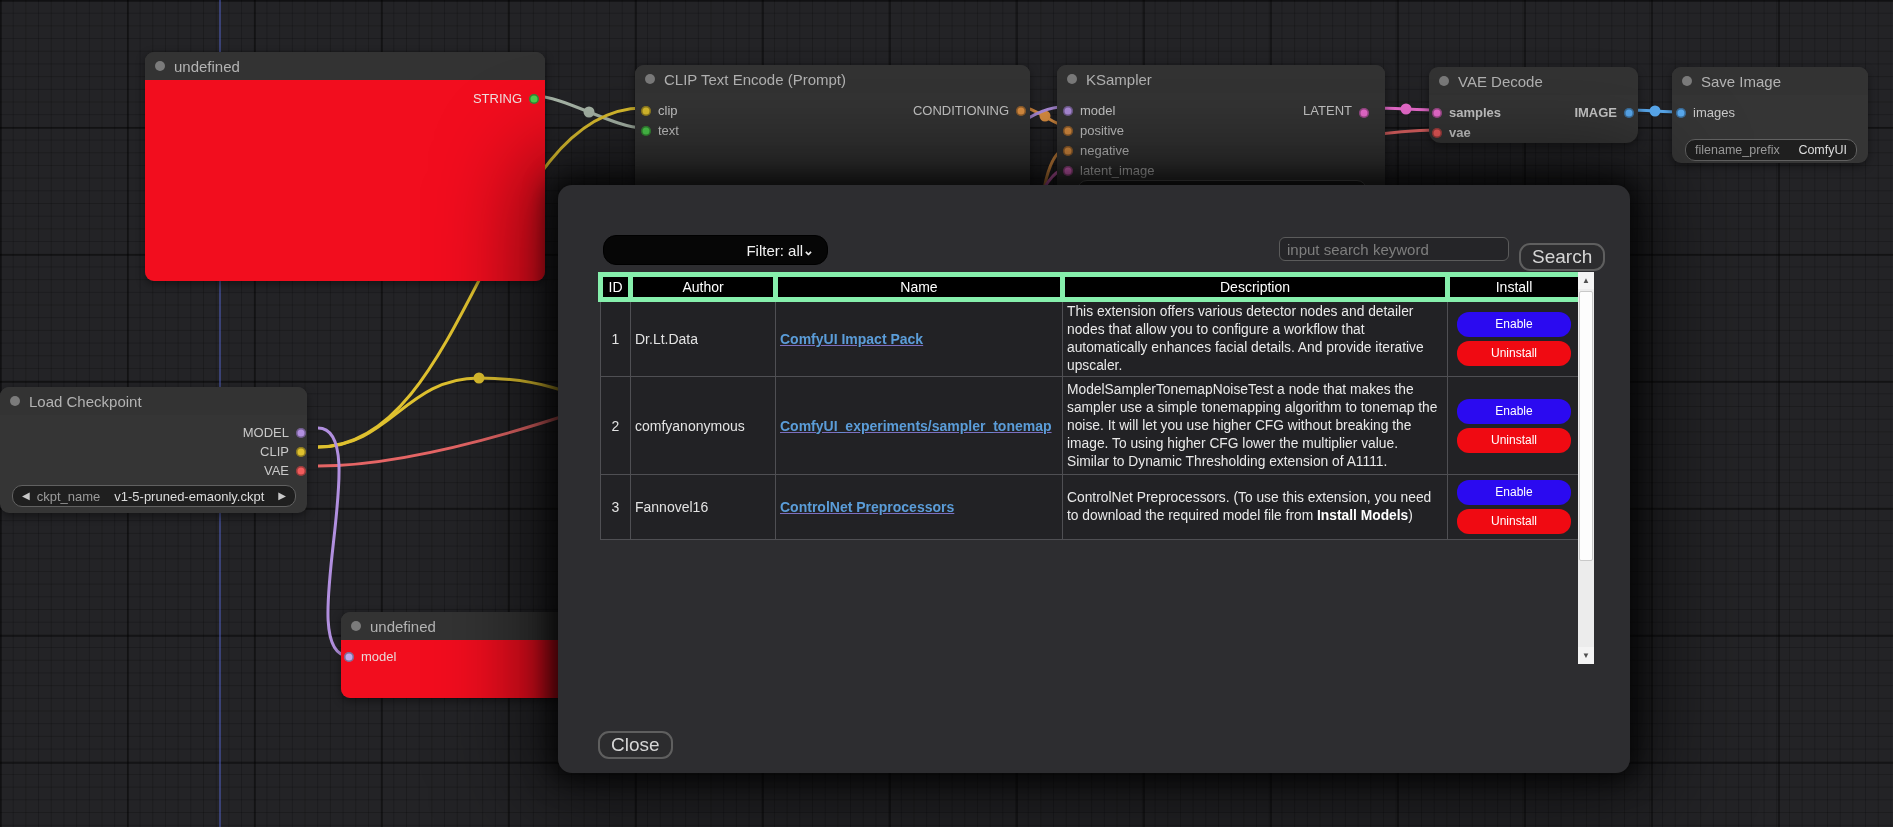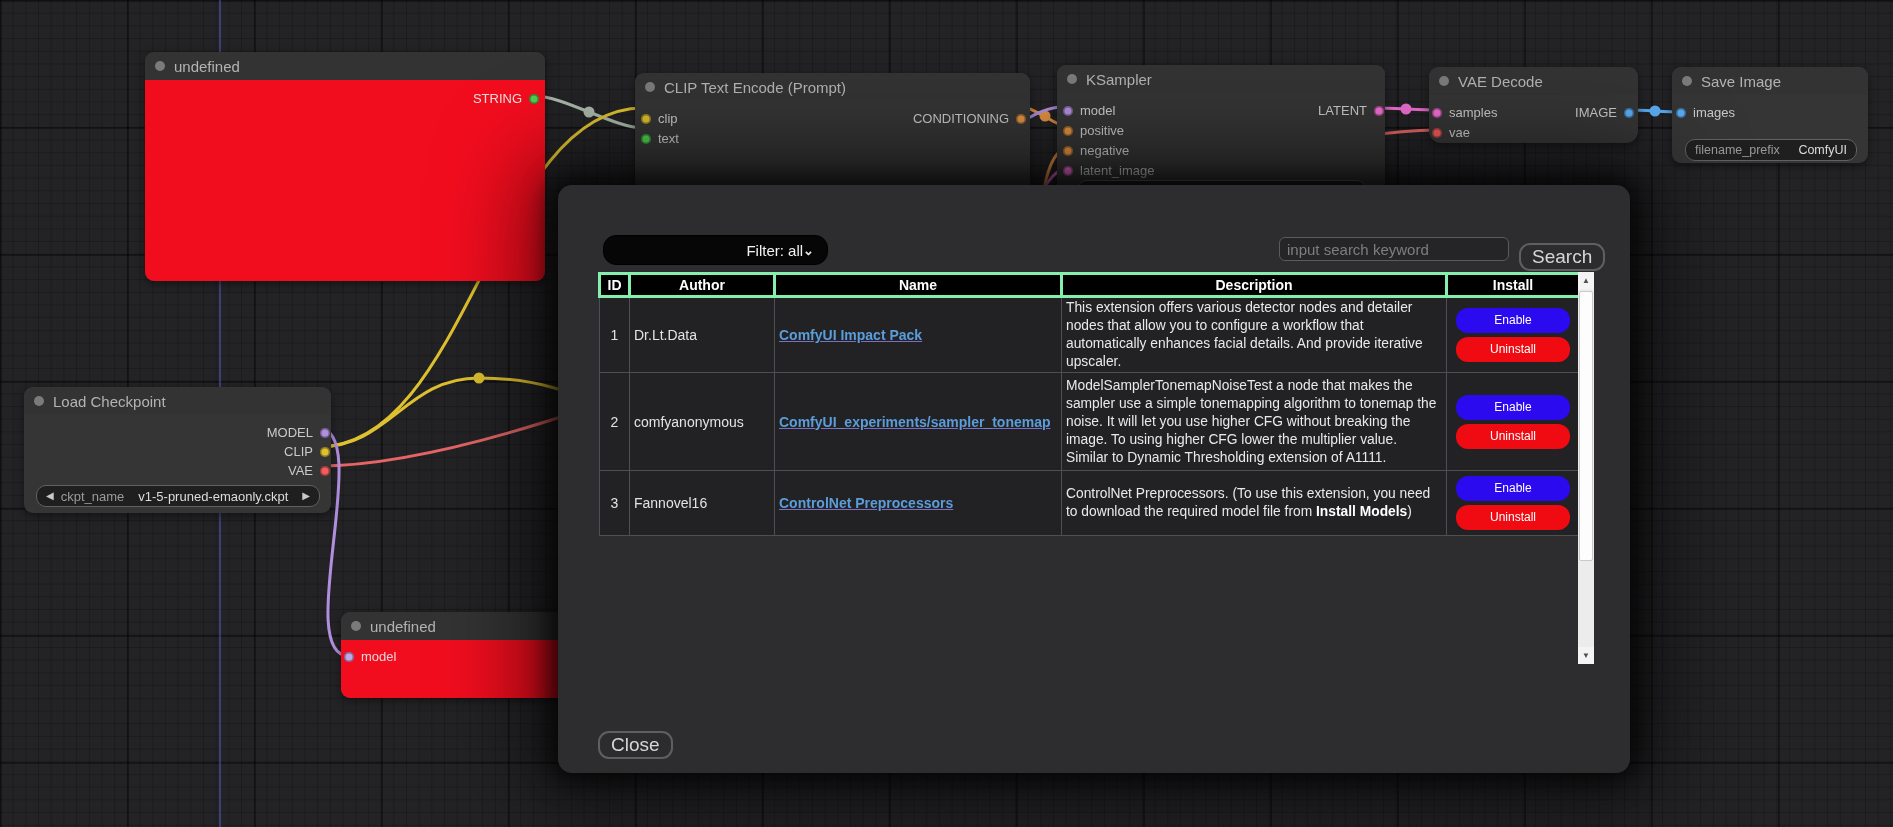--- a/index.html
+++ b/index.html
@@ -56,22 +56,22 @@
   .search-input::placeholder{color:#7e7e7e;}
   .btn-plain{background:#2c2c2e;border:2px solid #5f5f5f;border-radius:11px;
     color:#d6d6d6;font-size:19px;font-family:"Liberation Sans",sans-serif;
     padding:1px 11px;cursor:pointer;}
   .search-btn{position:absolute;left:961px;top:58px;text-align:right;}
   .close-btn{position:absolute;left:40px;top:546px;}
   
   .tablewrap{position:absolute;left:40px;top:87px;width:996px;height:392px;}
   table.ext{border-collapse:collapse;table-layout:fixed;width:980px;
     font-size:14px;color:#e3e3e3;}
-  table.ext th{background:#000;color:#fff;font-weight:bold;height:20px;
-    border:3px solid #86efac;font-size:14px;padding:0;}
+  table.ext th{background:#000;color:#fff;font-weight:normal;height:20px;
+    border:5px solid #86efac;font-size:14px;padding:0;}
   table.ext td{background:#222225;border:1px solid #4f4f53;vertical-align:middle;
     padding:1px 4px;}
   td.c-id{text-align:center;}
   td.c-author{padding-left:9px;}
   td.c-name{padding-left:11px;}
   .pack-link{color:#5b9dd9;font-weight:bold;text-decoration:underline;
     text-decoration-color:#7b6fc0;cursor:pointer;font-size:14px;text-align:right;}
   td.c-desc{font-size:13.8px;line-height:18px;color:#e9e9e9;padding:3px 5px;}
   td.c-desc b{color:#fff;}
   td.c-install{text-align:center;padding:2px 0;}
@@ -121,21 +121,21 @@
     <span class="ttext">undefined</span>
   </div>
   <div class="body" style="height:201px;">
     <div class="slot out" style="right:6px;top:11px;color:#f0dede;">
       <span class="sdot c-green"></span>
       <span>STRING</span>
     </div>
   </div>
 </div>
 
-<div class="node" style="left:635px;top:65px;width:395px;height:145px;margin-top:8px;">
+<div class="node" style="left:635px;top:65px;width:395px;height:145px;">
   <div class="titlebar">
     <span class="tdot"></span>
     <span class="ttext">CLIP Text Encode (Prompt)</span>
   </div>
   <div class="body" style="height:117px;">
     <div class="slot" style="left:6px;top:10px;">
       <span class="sdot c-yellow"></span>
       <span>clip</span>
     </div>
     <div class="slot" style="left:6px;top:30px;">
@@ -164,41 +164,41 @@
       <span>positive</span>
     </div>
     <div class="slot" style="left:6px;top:50px;">
       <span class="sdot c-orange"></span>
       <span>negative</span>
     </div>
     <div class="slot" style="left:6px;top:70px;">
       <span class="sdot c-pink"></span>
       <span>latent_image</span>
     </div>
-    <div class="slot out" style="right:1px;top:10px;">
+    <div class="slot out" style="right:16px;top:10px;align-items:flex-end;">
       <span class="sdot c-pink"></span>
       <span>LATENT</span>
     </div>
     <div class="widget" style="left:20px;right:18px;top:87px;">
       <span class="wname">
         <span class="warr">◀</span>
         <span>seed</span>
       </span>
       <span class="wval">156680208700286</span>
       <span class="warr">▶</span>
     </div>
   </div>
 </div>
 
 <div class="node" style="left:1429px;top:67px;width:209px;height:76px;border-radius:12px;">
   <div class="titlebar">
     <span class="tdot"></span>
     <span class="ttext">VAE Decode</span>
   </div>
-  <div class="body" style="height:48px;">
+  <div class="body" style="height:48px;font-weight:bold;">
     <div class="slot" style="left:3px;top:10px;">
       <span class="sdot c-pink"></span>
       <span>samples</span>
     </div>
     <div class="slot" style="left:3px;top:30px;">
       <span class="sdot c-salmon"></span>
       <span>vae</span>
     </div>
     <div class="slot out" style="right:4px;top:10px;">
       <span class="sdot c-blue"></span>
@@ -217,21 +217,21 @@
       <span class="sdot c-blue"></span>
       <span>images</span>
     </div>
     <div class="widget" style="left:13px;right:11px;top:44px;font-size:12.5px;">
       <span class="wname">filename_prefix</span>
       <span class="wval">ComfyUI</span>
     </div>
   </div>
 </div>
 
-<div class="node" style="left:24px;top:387px;width:307px;height:126px;">
+<div class="node" style="left:0;top:387px;width:307px;height:126px;">
   <div class="titlebar">
     <span class="tdot"></span>
     <span class="ttext">Load Checkpoint</span>
   </div>
   <div class="body" style="height:98px;">
     <div class="slot out" style="right:1px;top:10px;">
       <span class="sdot c-purple"></span>
       <span>MODEL</span>
     </div>
     <div class="slot out" style="right:1px;top:29px;">

